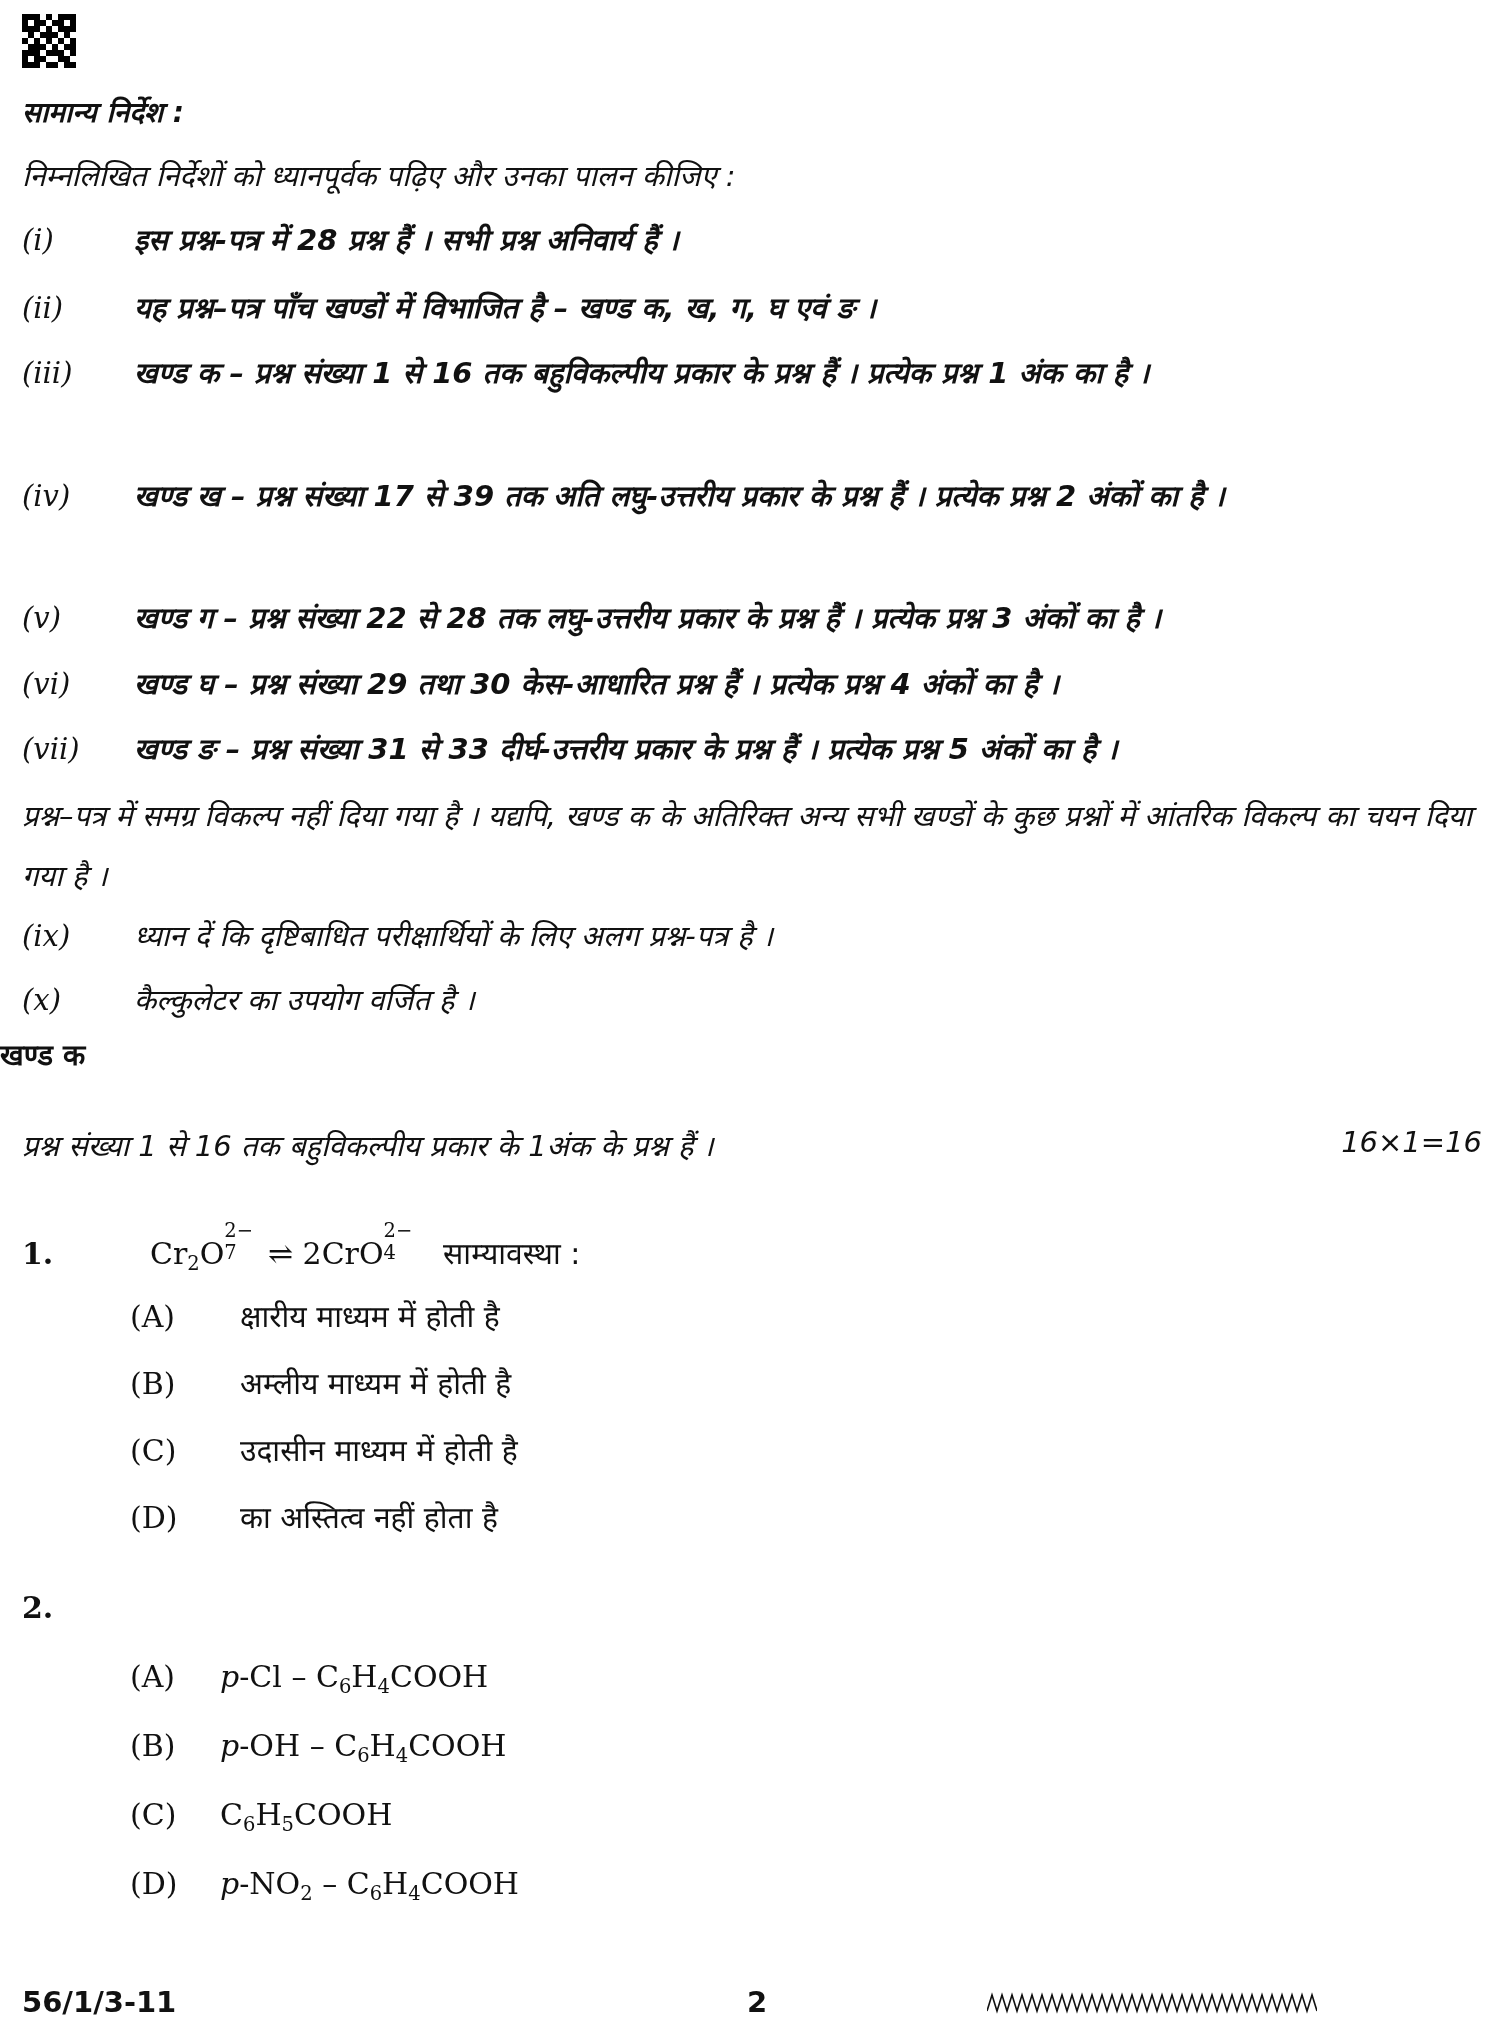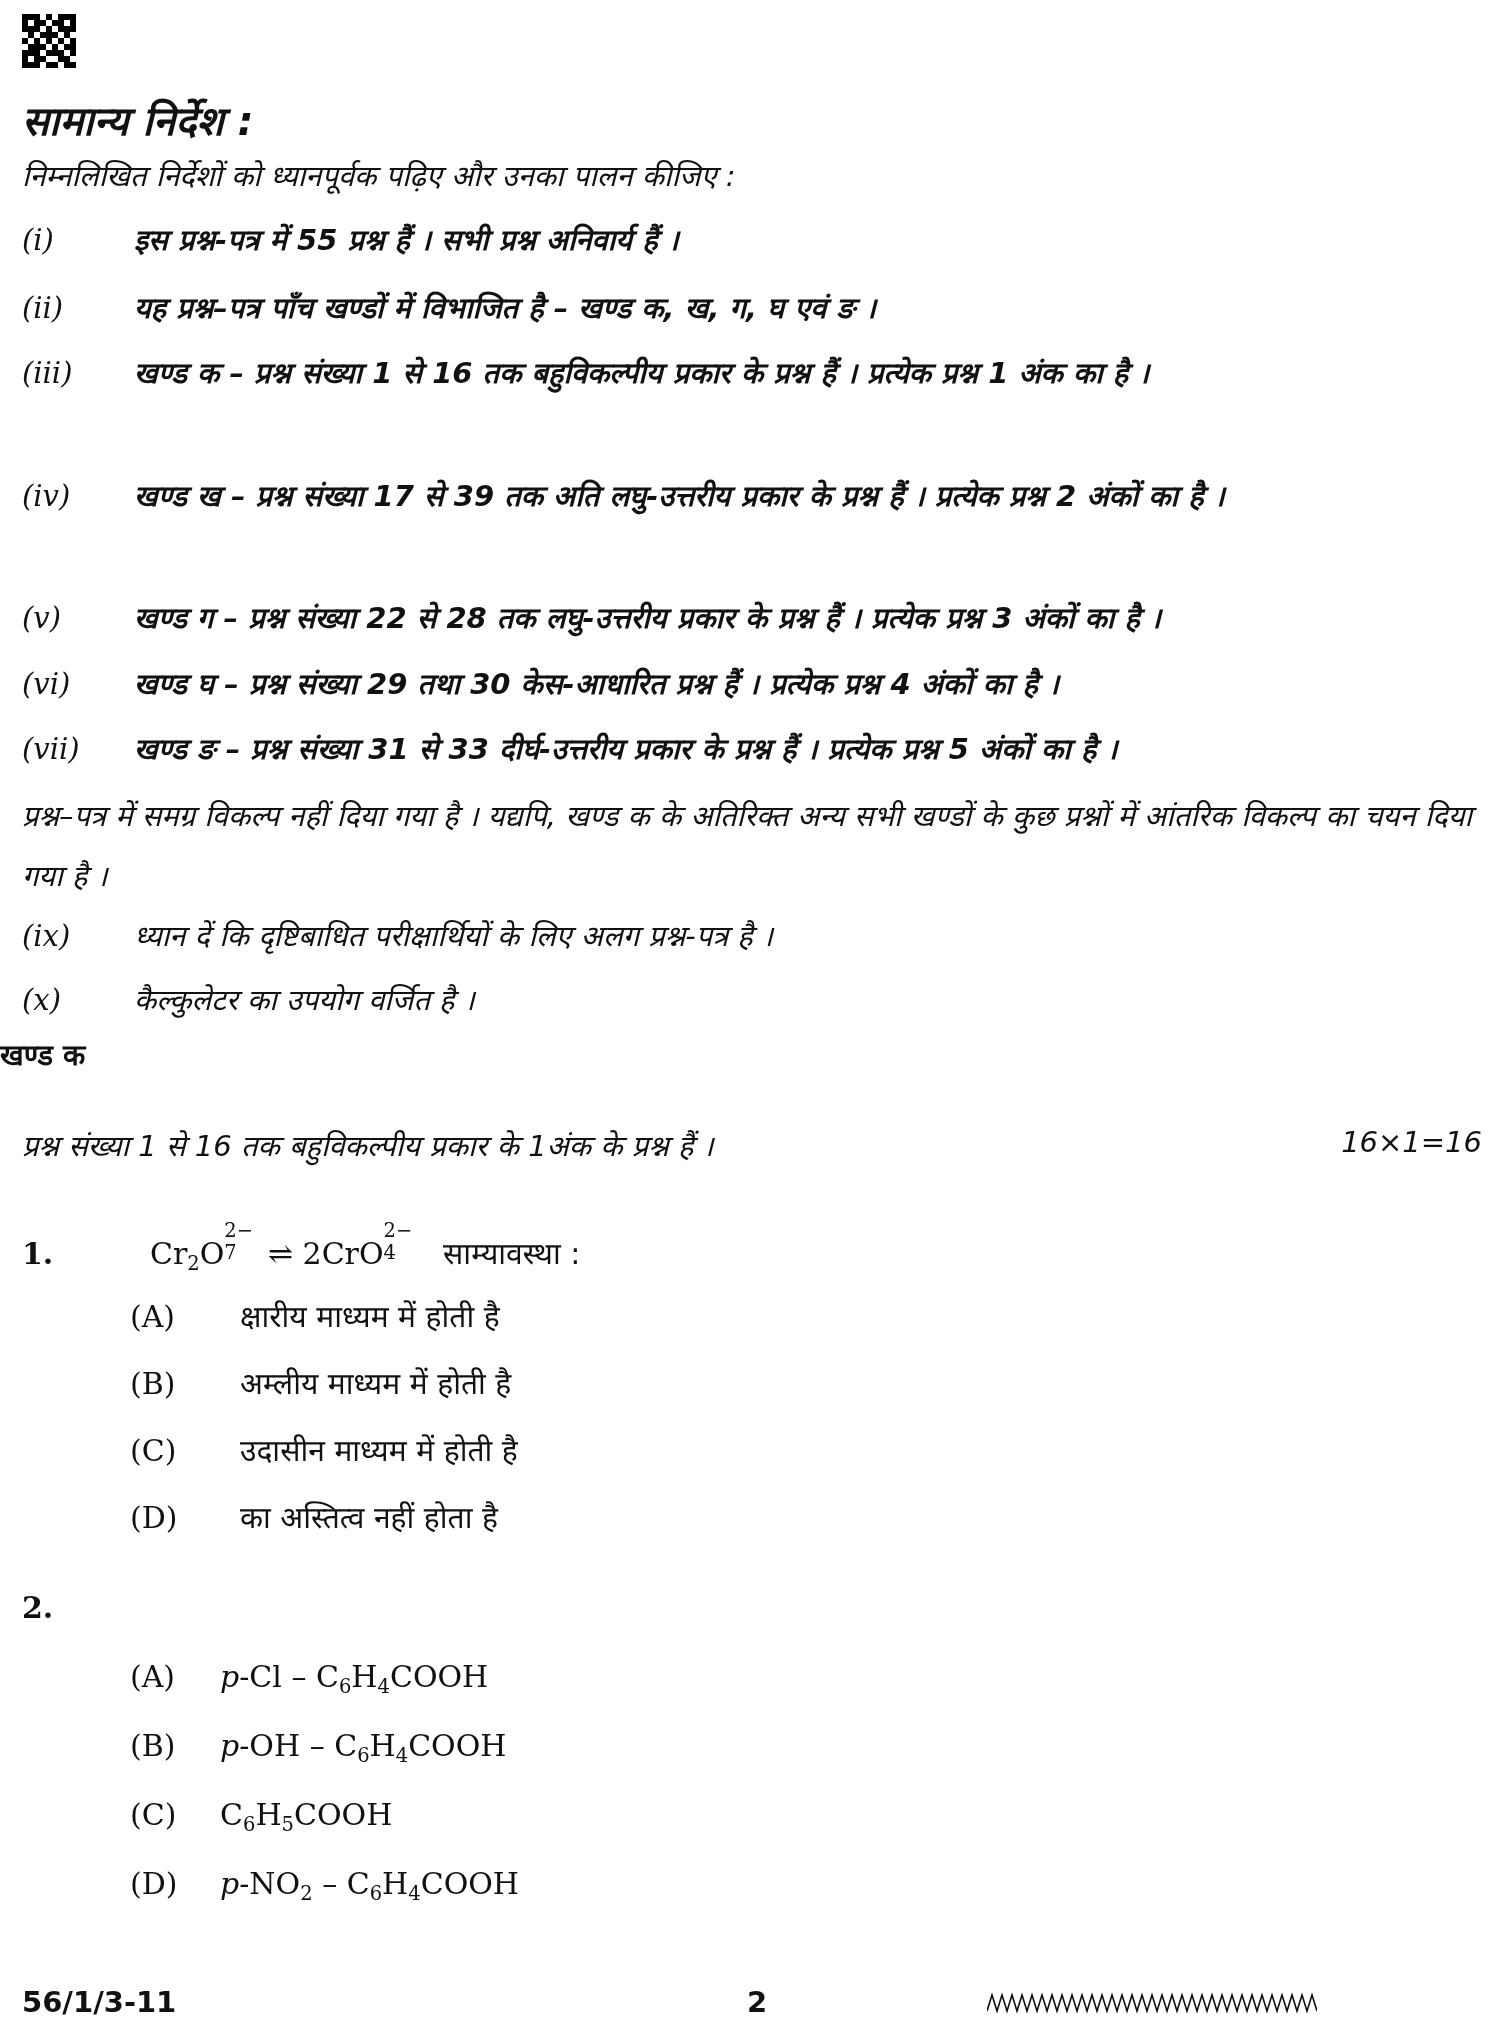--- a/index.html
+++ b/index.html
@@ -7,21 +7,21 @@
     width: 1505px; height: 2034px; position: relative; overflow: hidden;
     font-family: "DejaVu Serif", "Liberation Serif", serif; color: #111;
   }
   .qr {
     position: absolute; left: 22px; top: 14px; width: 54px; height: 54px;
     display: grid; grid-template-columns: repeat(9, 1fr); grid-template-rows: repeat(9, 1fr);
   }
   .qr span { background: #000; }
   .qr span.w { background: #fff; }
   .heading {
-    position: absolute; left: 22px; top: 92px; font-size: 40px; font-weight: bold; font-style: italic;
+    position: absolute; left: 22px; top: 92px; font-size: 28px; font-weight: bold; font-style: italic;
     font-family: "DejaVu Sans", sans-serif;
   }
   .subheading {
     position: absolute; left: 22px; top: 155px; font-size: 29px; font-style: italic;
     font-family: "DejaVu Sans", sans-serif;
   }
   .instr {
     position: absolute; left: 22px; width: 1460px; display: flex;
     font-family: "DejaVu Sans", sans-serif; font-style: italic; font-size: 29px; line-height: 60px;
   }
@@ -142,21 +142,21 @@
     <span class="w"></span>
     <span></span>
     <span></span>
 </div>
 
 <div class="heading">सामान्य निर्देश :</div>
 <div class="subheading">निम्नलिखित निर्देशों को ध्यानपूर्वक पढ़िए और उनका पालन कीजिए :</div>
 
 <div class="instr" style="top:210px">
   <span class="num">(i)</span>
-  <span class="txt">इस प्रश्न-पत्र में 55 प्रश्न हैं । सभी प्रश्न अनिवार्य हैं ।</span>
+  <span class="txt">इस प्रश्न-पत्र में 28 प्रश्न हैं । सभी प्रश्न अनिवार्य हैं ।</span>
 </div>
 <div class="instr" style="top:278px">
   <span class="num">(ii)</span>
   <span class="txt">यह प्रश्न–पत्र पाँच खण्डों में विभाजित है – खण्ड क, ख, ग, घ एवं ङ ।</span>
 </div>
 <div class="instr" style="top:343px">
   <span class="num">(iii)</span>
   <span class="txt">खण्ड क – प्रश्न संख्या 1 से 16 तक बहुविकल्पीय प्रकार के प्रश्न हैं । प्रत्येक प्रश्न 1 अंक का है ।</span>
 </div>
 <div class="instr" style="top:466px">

